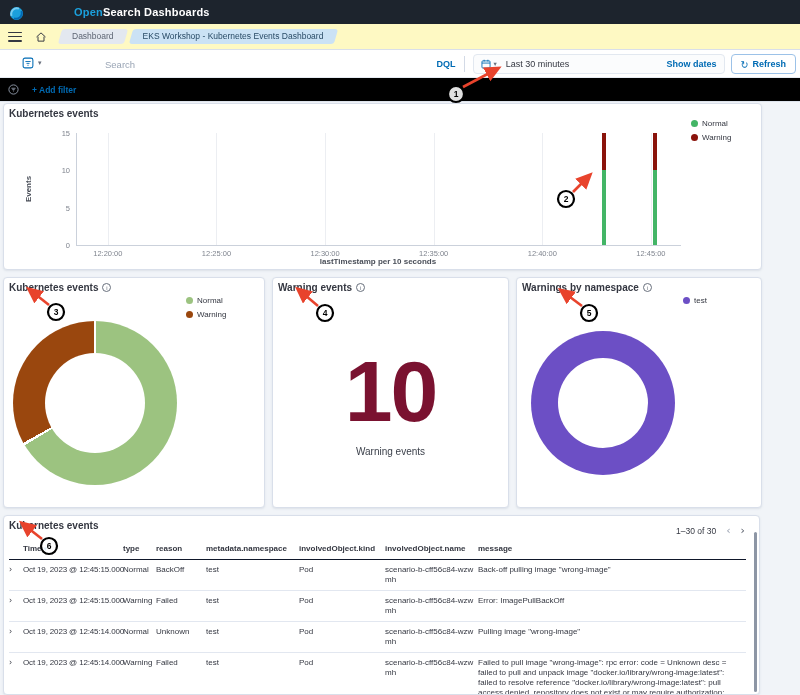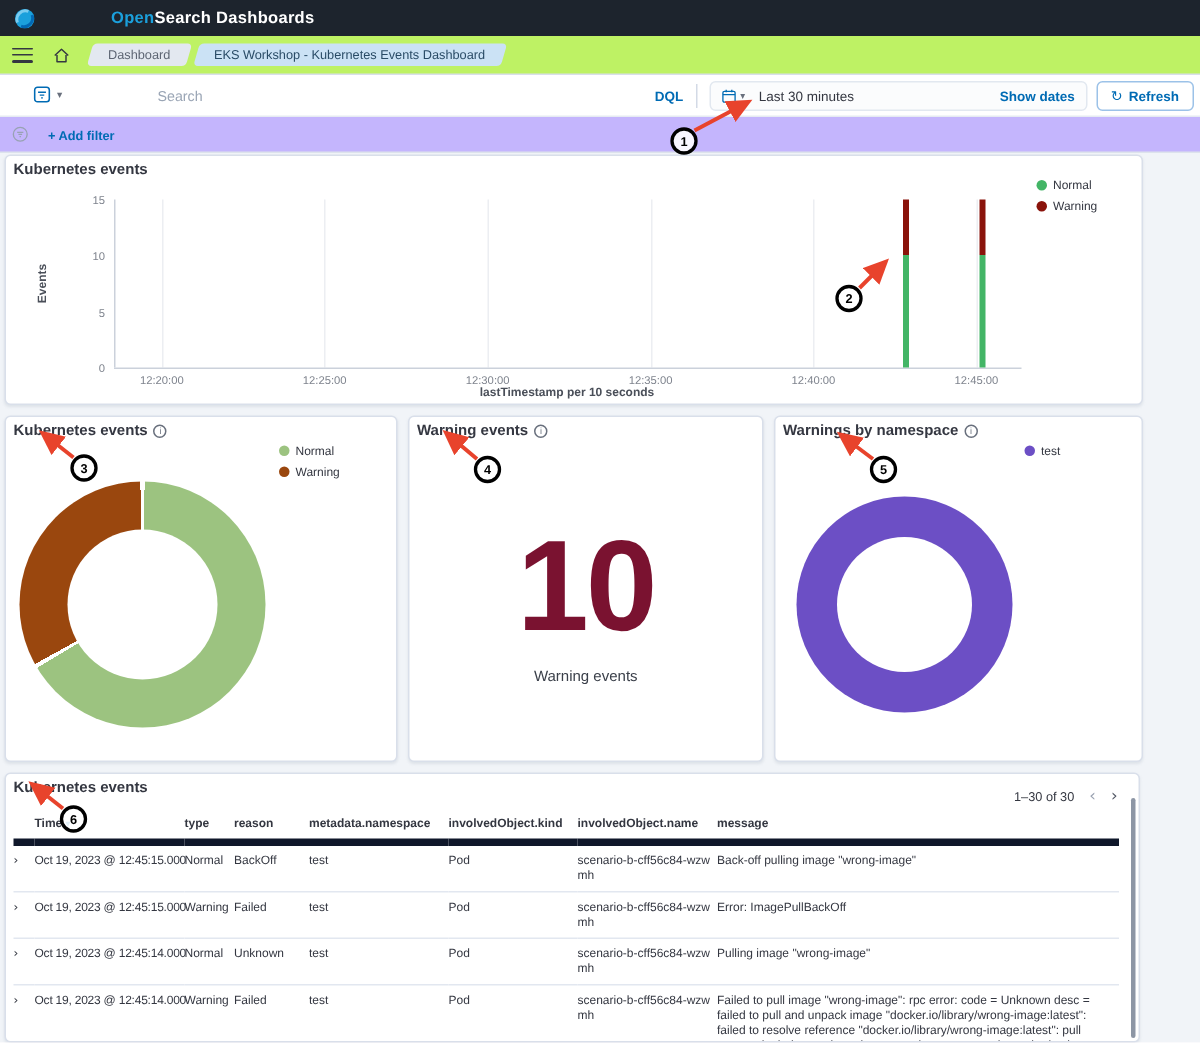--- a/index.html
+++ b/index.html
@@ -8,21 +8,21 @@
   .icon-glyph { font-family:"DejaVu Sans",sans-serif; }
 
   
   .topbar { position:absolute; left:0; top:0; width:800px; height:24px; background:#1D242D;
     display:flex; align-items:center; padding:0 10px; }
   .logo-mark { width:13px; height:13px; margin-right:6px; }
   .logo-text { font-size:11px; font-weight:700; color:#fff; letter-spacing:.2px;margin-left:45px; }
   .logo-text .lo { color:#1BA0DC; }
 
   
-  .navbar { position:absolute; left:0; top:24px; width:800px; height:26px; background:#bef264;
+  .navbar { position:absolute; left:0; top:24px; width:800px; height:26px; background:#fef9c3;
     border-bottom:1px solid #D9DFEA; display:flex; align-items:center; padding:0 8px; }
   .hamburger { width:14px; height:10px; display:flex; flex-direction:column; justify-content:space-between; cursor:pointer; }
   .hamburger i { display:block; height:1.6px; background:#343741; border-radius:1px; }
   .home-btn { margin-left:13px; display:flex; }
   .crumbs { display:flex; align-items:center; margin-left:13px; }
   .pill { position:relative; height:15px; line-height:15px; padding:0 12px; font-size:8.5px; margin-right:5px; }
   .pill::before { content:""; position:absolute; inset:0; transform:skewX(-16deg); border-radius:3px; }
   .pill span { position:relative; z-index:1; }
   .pill.grey { color:#5D6573; }
   .pill.grey::before { background:#E3E8F0; }
@@ -52,21 +52,21 @@
   .datebox { width:252px; height:20px; background:#FBFCFD; border:1px solid #E2E8F0; border-radius:4px;
     display:flex; align-items:center; padding:0 7px; }
   .datebox .cal-chev { font-size:6.5px; color:#69707D; margin-left:3px; }
   .time-range { font-size:9px; color:#343741; margin-left:9px; cursor:pointer; }
   .show-dates { margin-left:auto; font-size:9px; font-weight:700; color:#006BB4; cursor:pointer; }
   .refresh-btn { margin-left:6px; height:20px; padding:0 9px; background:#fff; border:1px solid #9CC2E8; border-radius:4px;
     color:#006BB4; font-size:9px; font-weight:700; display:flex; align-items:center; gap:4px; cursor:pointer; }
   .refresh-btn .icon-glyph { font-size:9.5px; font-weight:400; }
 
   
-  .filterbar { position:absolute; left:0; top:78px; width:800px; height:24px; background:#c4b5fd;
+  .filterbar { position:absolute; left:0; top:78px; width:800px; height:24px; background:#000000;
     border-bottom:1px solid #DDE3EC; display:flex; align-items:center; padding:0 8px; }
   .add-filter { margin-left:13px; font-size:8.5px; font-weight:700; color:#006BB4; cursor:pointer; }
 
   
   .dash-bg { position:absolute; left:0; top:102px; width:800px; height:593px; background:#F1F4F8; }
   .panel { position:absolute; background:#fff; border:1px solid #D9DFEA; border-radius:4px;
     box-shadow:0 1px 2px rgba(152,162,179,.22); }
   #p-hist   { left:3px;   top:103px; width:759px; height:167px; }
   #p-donut-a{ left:3px;   top:277px; width:262px; height:231px; }
   #p-metric { left:272px; top:277px; width:237px; height:231px; }
@@ -109,21 +109,21 @@
 
   
   .pagination { position:absolute; right:14px; top:10px; display:flex; align-items:flex-start; gap:10px; }
   .pag-count { font-size:8.5px; color:#343741; }
   .pag-btn { font-size:11px; line-height:10px; cursor:pointer; }
   .pag-prev { color:#9AA2B1; }
   .pag-next { color:#535966; }
   .scroll-thumb { position:absolute; right:2px; top:16px; bottom:2px; width:3px; background:#8D96A5; border-radius:2px; cursor:pointer; }
   table.events { position:absolute; left:5px; top:24px; width:737px; border-collapse:collapse; table-layout:fixed; }
   table.events th { font-size:8px; font-weight:700; color:#343741; text-align:left;
-    padding:4px 4px 6px 0; border-bottom:5px solid #0f172a; cursor:pointer; }
+    padding:4px 4px 6px 0; border-bottom:1px solid #0f172a; cursor:pointer; }
   table.events td { font-size:8px; color:#343741; padding:5px 4px 5px 0; border-bottom:1px solid #E2E7F0;
     vertical-align:top; line-height:1.25; }
   td.c-expand { color:#69707D; font-size:9px; padding-left:4px; cursor:pointer; }
   td.c-time { font-size:7.5px; letter-spacing:-.15px; white-space:nowrap; }
   td.c-name { word-break:break-all; }
   .sort-arrow { color:#006BB4; font-size:7px; margin-left:2px; }
 
   
   #ann-svg { position:absolute; left:0; top:0; width:800px; height:695px; pointer-events:none; z-index:50; }
 </style>

